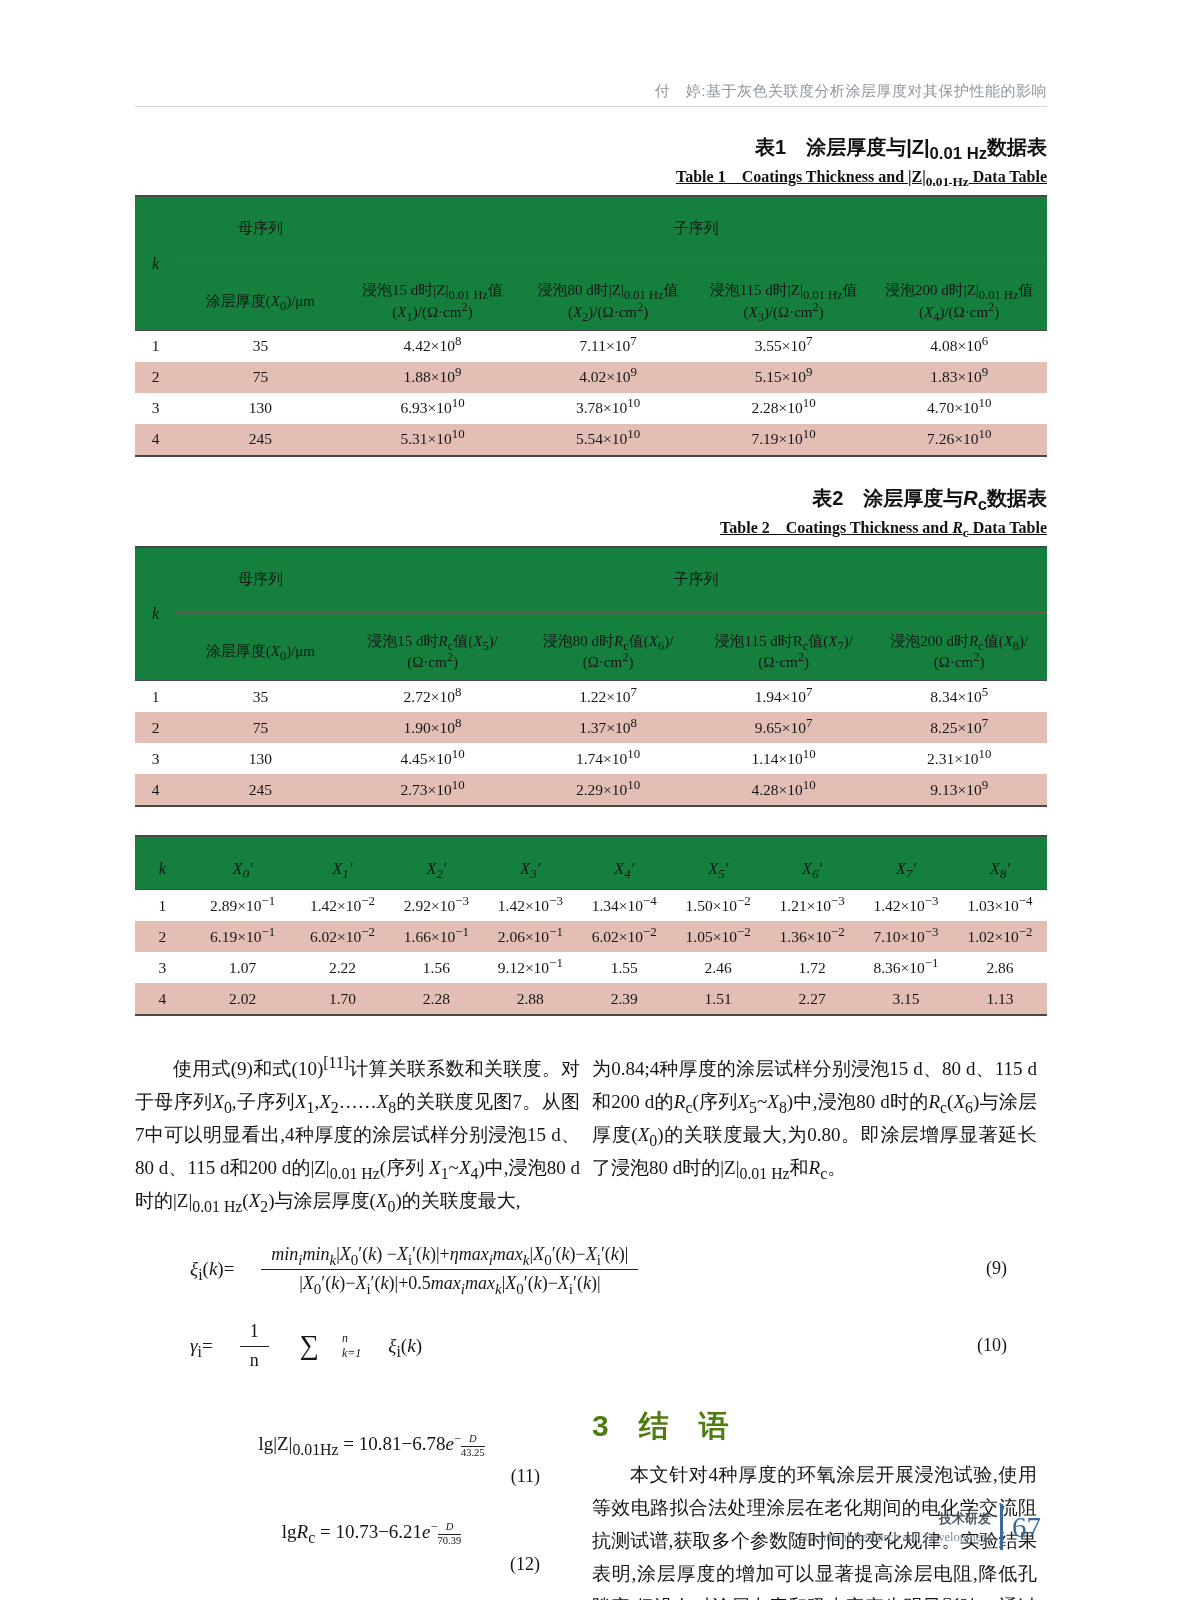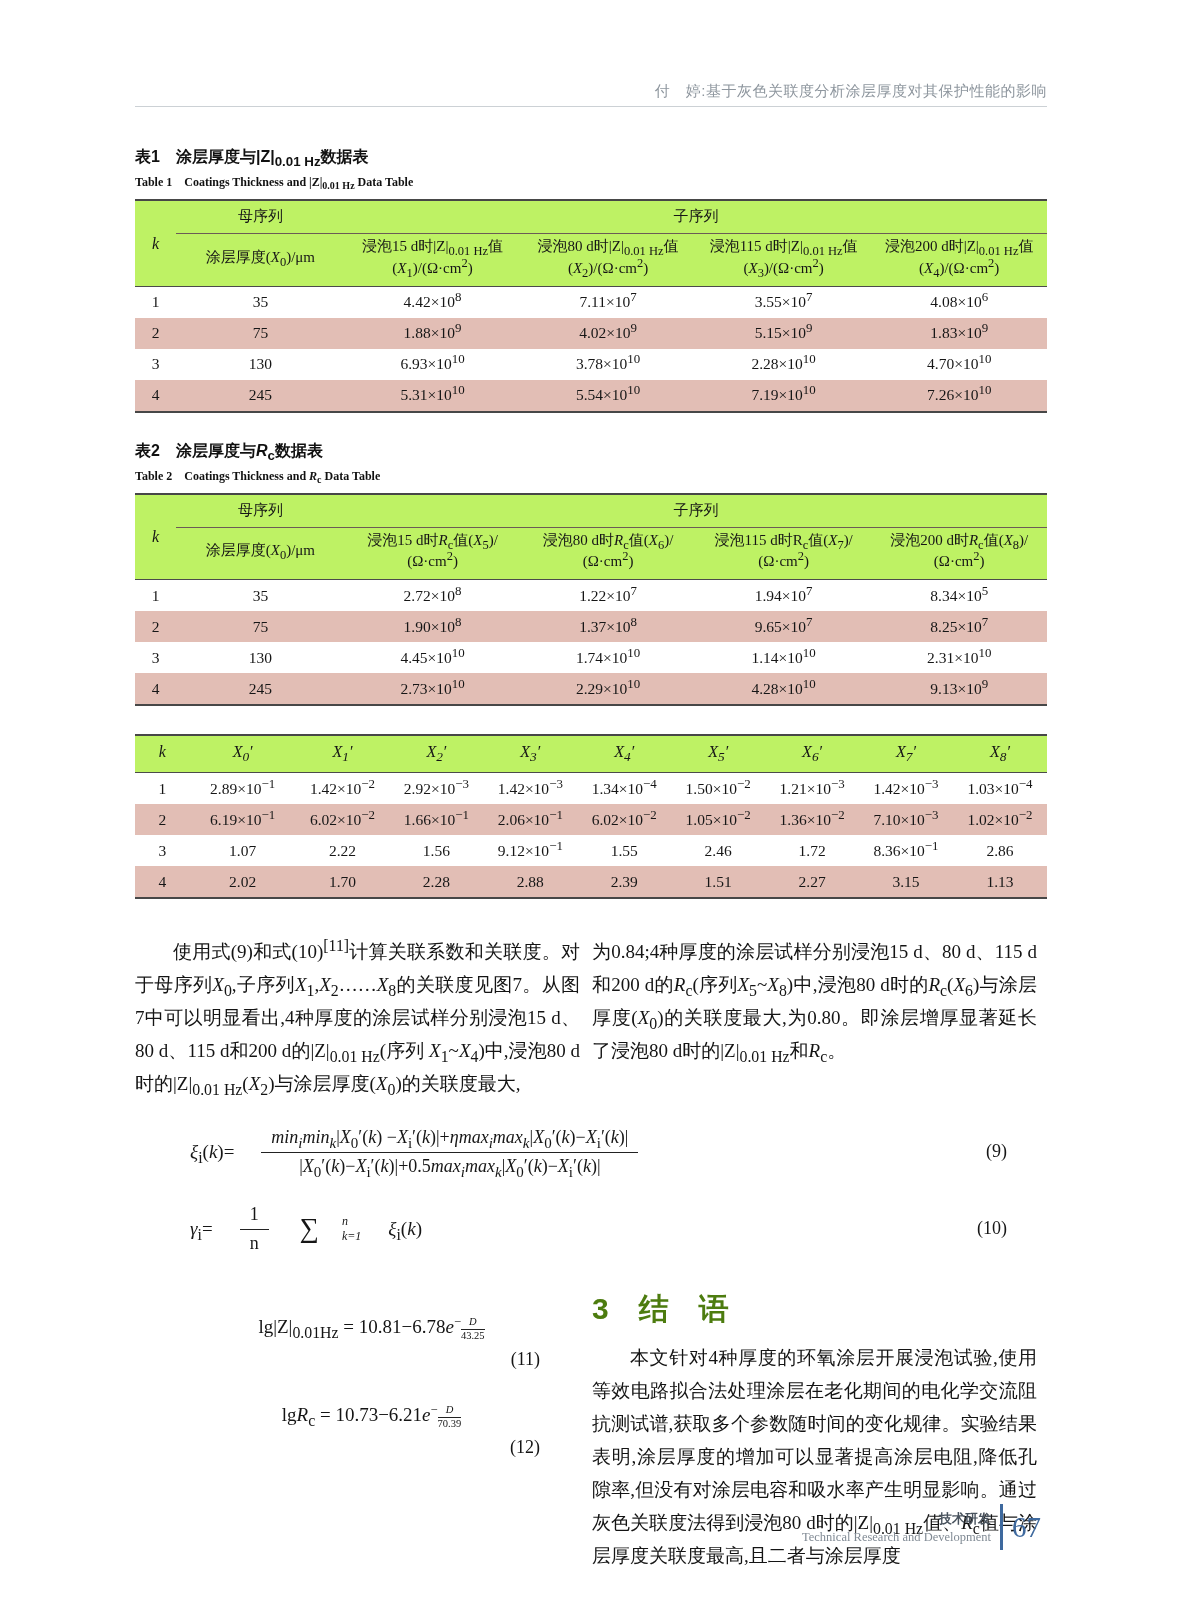--- a/index.html
+++ b/index.html
@@ -7,29 +7,29 @@
         font-family:"Liberation Serif","DejaVu Serif",serif;color:#161616;overflow:hidden;}
 
   
   .runhead{position:absolute;top:82px;right:140px;font-family:"Liberation Sans","DejaVu Sans",sans-serif;
            font-size:15px;color:#8e969e;letter-spacing:0.5px;}
   .runhead-rule{position:absolute;top:106px;left:135px;right:140px;height:0;border-top:1.5px solid #ccd1d5;}
 
   .content{position:absolute;left:135px;width:912px;top:130px;}
 
   
-  .tbl-title-zh{text-align:left;font-family:"Liberation Sans","DejaVu Sans",sans-serif;
-                font-weight:700;font-size:16px;color:#111;margin:17px 0 7px 0;}
-  .tbl-title-en{text-align:left;font-weight:700;font-size:12px;color:#111;margin:0 0 9px 0;}
+  .tbl-title-zh{text-align:right;font-family:"Liberation Sans","DejaVu Sans",sans-serif;
+                font-weight:700;font-size:20px;color:#111;margin:4px 0 7px 0;}
+  .tbl-title-en{text-align:right;font-weight:700;font-size:16px;color:#111;margin:0 0 9px 0;text-decoration:underline;}
 
   
   table.dtable{width:100%;border-collapse:collapse;table-layout:fixed;
                border-top:2px solid #474747;border-bottom:2px solid #474747;}
   table.dtable th{font-weight:400;}
-  table.dtable thead th{background:#bef264;font-size:15px;line-height:1.45;vertical-align:middle;padding:2px 1px;}
+  table.dtable thead th{background:#15803d;font-size:15px;line-height:1.45;vertical-align:middle;padding:18px 1px;}
   table.dtable thead tr:first-child th{height:28px;}
   table.dtable thead tr:last-child th{border-bottom:1.5px solid #4b4b4b;padding-bottom:6px;}
   table.dtable thead th.kcell{border-bottom:1.5px solid #4b4b4b;font-style:italic;font-size:16px;}
   table.dtable thead th.grp{border-bottom:1px solid #6b5b56;}
   table.dtable td{font-size:15.5px;text-align:center;height:29px;padding:1px 2px;}
   table.dtable tbody tr:nth-child(even){background:#e2beb5;}
   table.t3 thead th{font-style:italic;font-size:16px;border-bottom:1.5px solid #4b4b4b;height:27px;}
   .tblock{margin-bottom:28px;}
 
   

